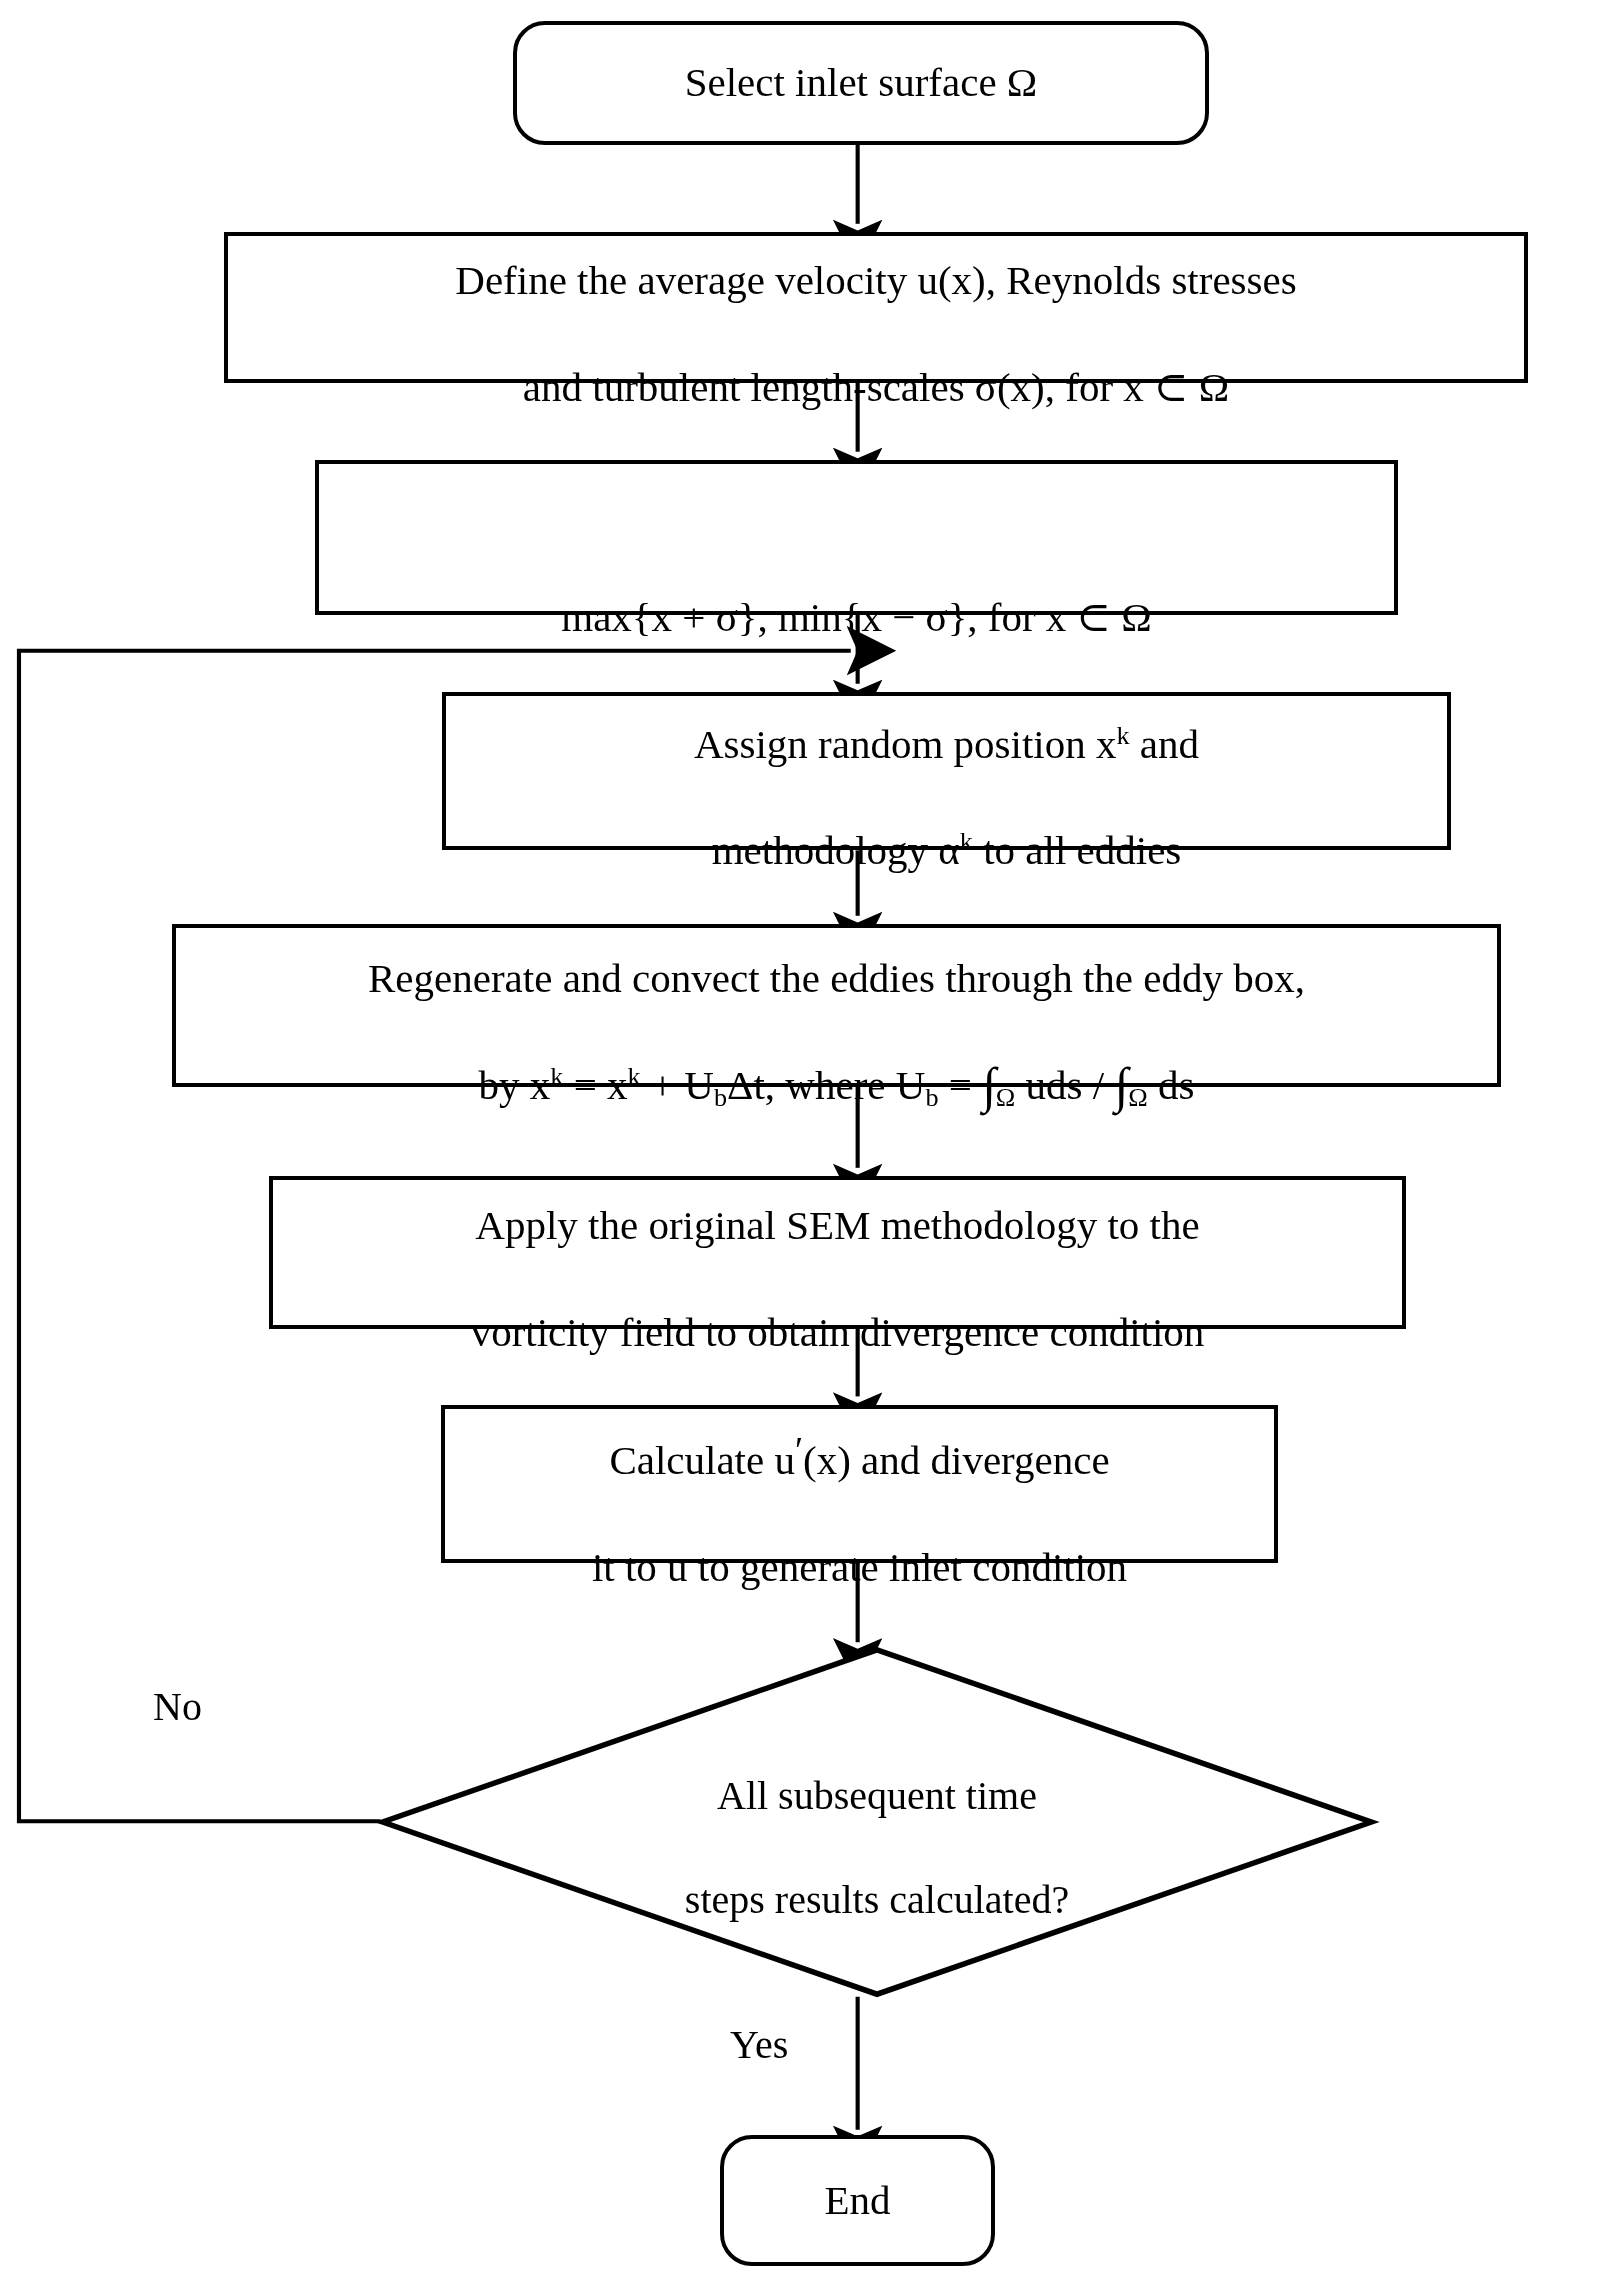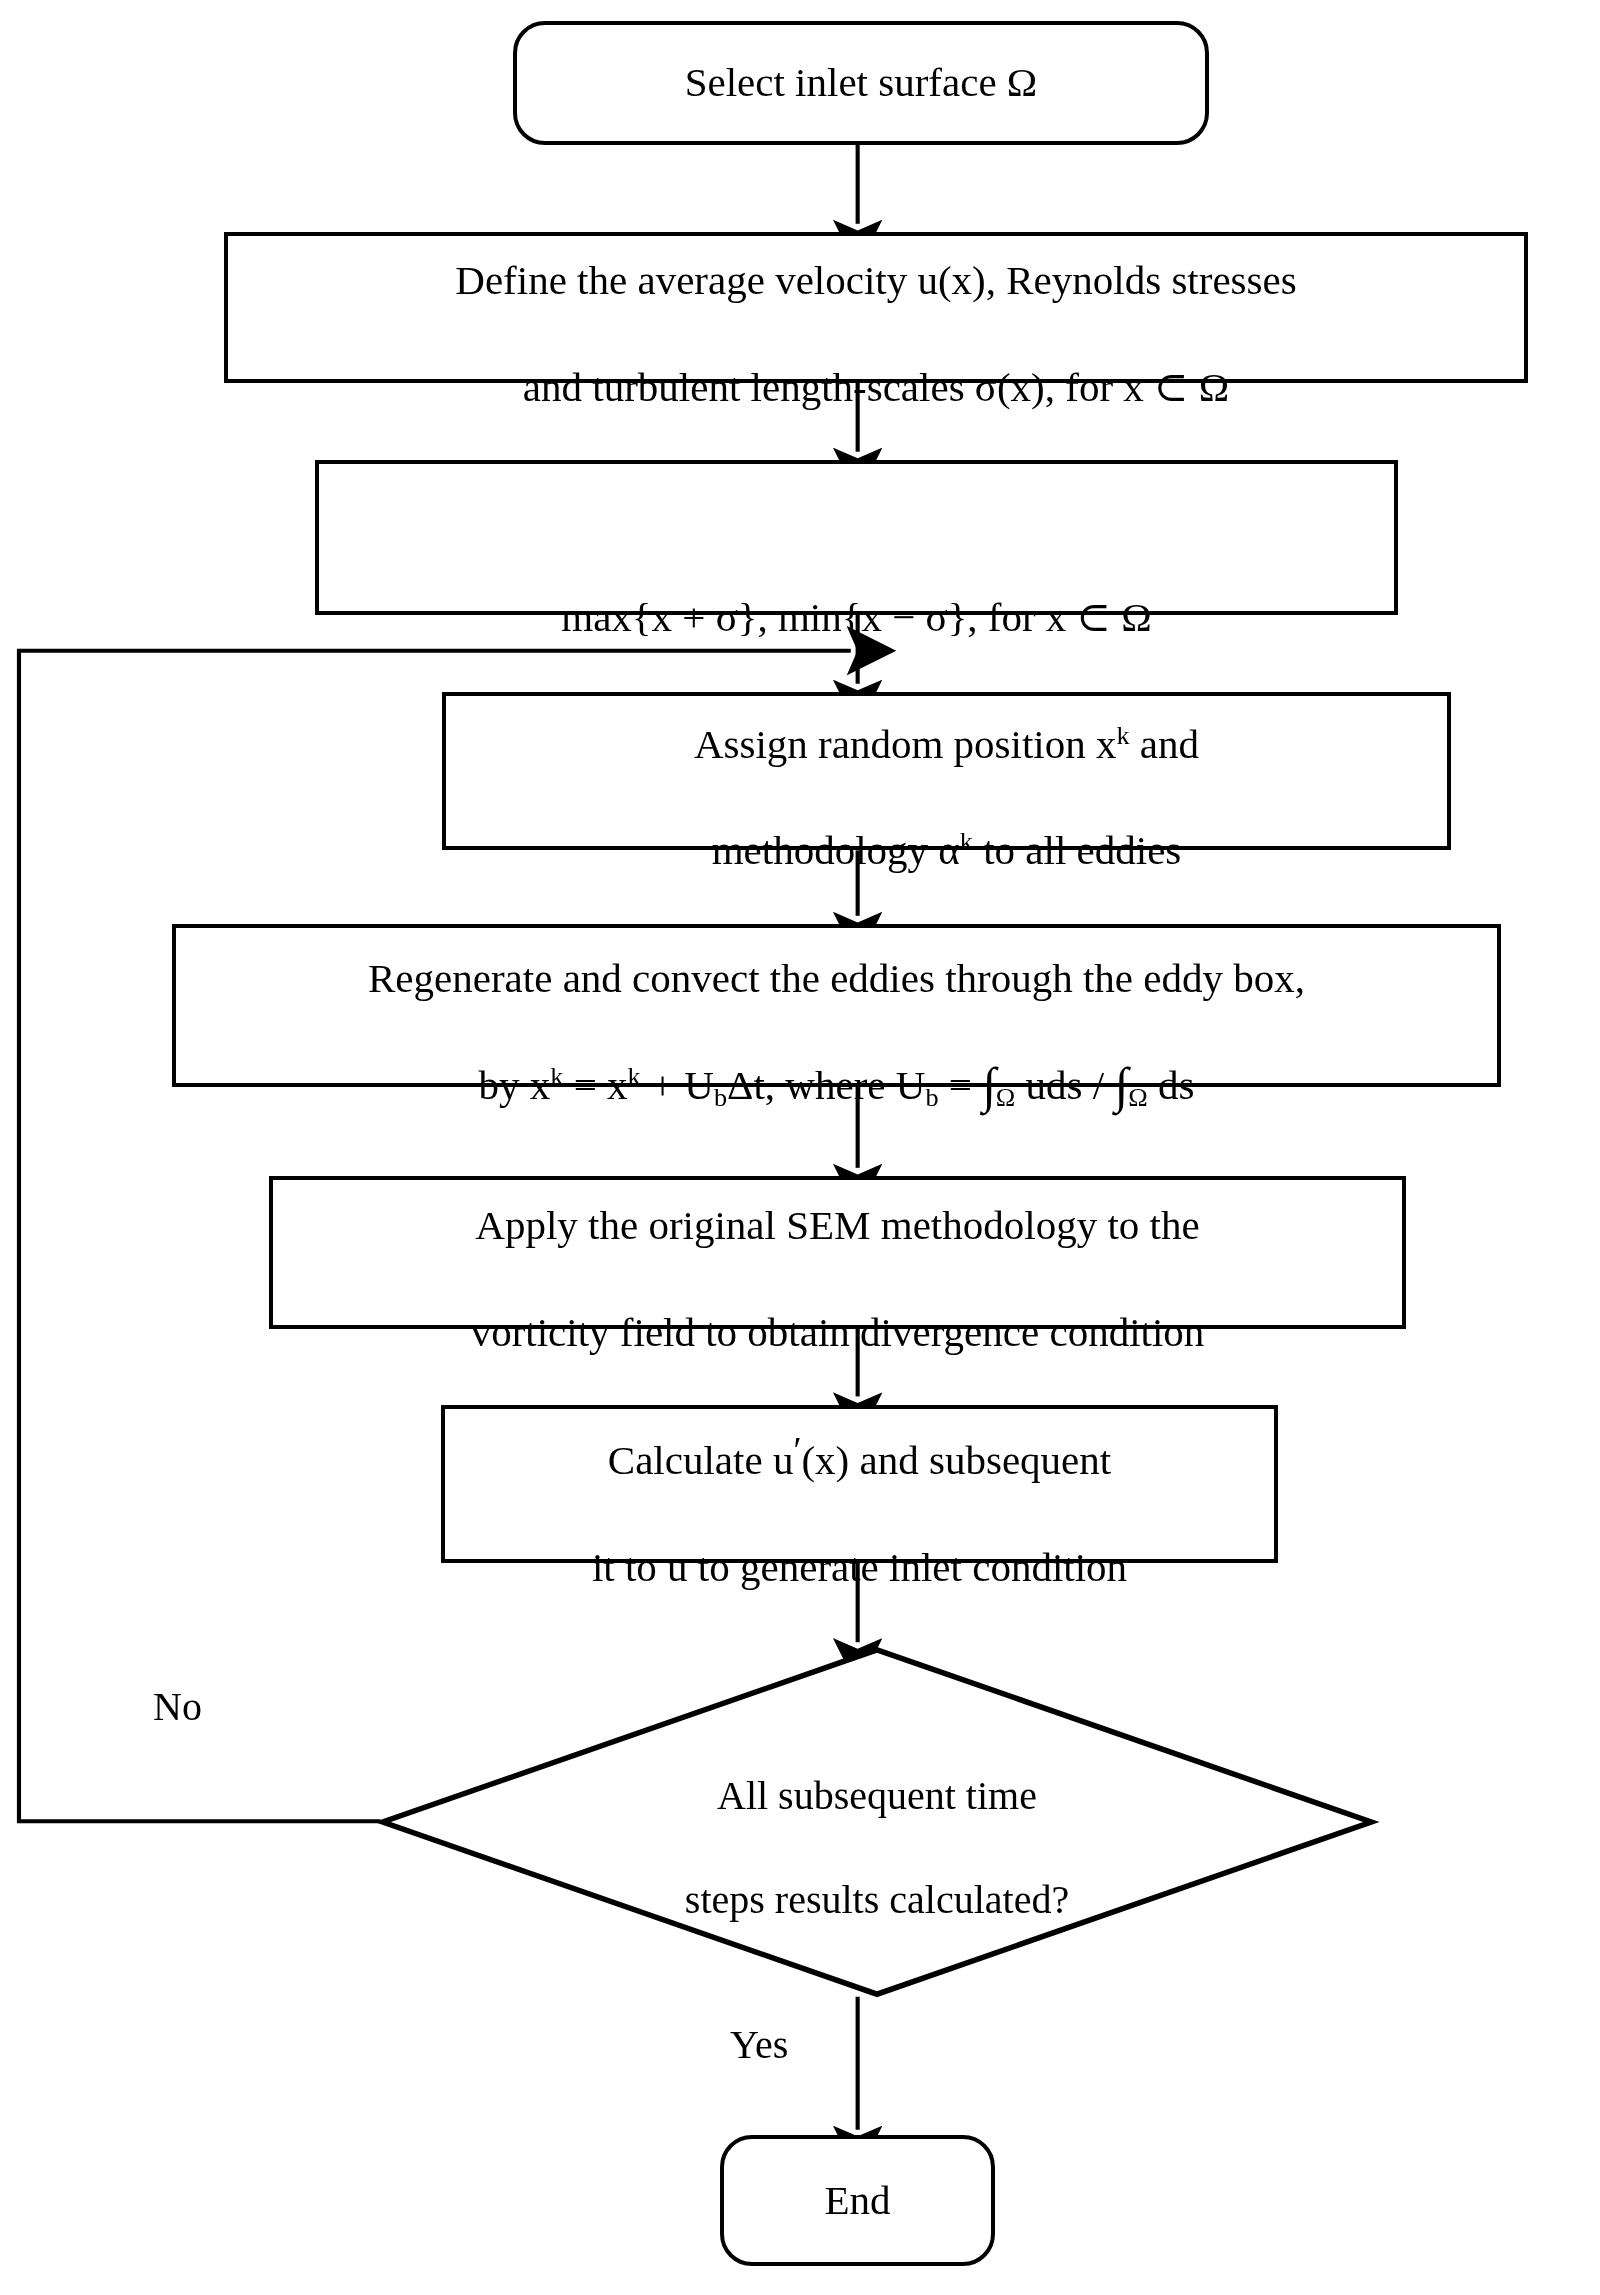--- a/index.html
+++ b/index.html
@@ -161,21 +161,21 @@
 
   <div class="node" style="left:269px; top:1176px; width:1137px; height:153px;">
     <span class="txt">
       <span>Apply the original SEM methodology to the</span><br>
       <span>vorticity field to obtain divergence condition</span>
     </span>
   </div>
 
   <div class="node" style="left:441px; top:1405px; width:837px; height:158px;">
     <span class="txt">
-      <span>Calculate u</span><span class="prime">′</span><span>(x) and subsequent</span><br>
+      <span>Calculate u</span><span class="prime">′</span><span>(x) and divergence</span><br>
       <span>it to u to generate inlet condition</span>
     </span>
   </div>
 
   <div class="diamond-wrap" style="left:380px; top:1647px; width:994px; height:350px;">
     <svg width="994" height="350" viewBox="0 0 1443 508" xmlns="http://www.w3.org/2000/svg">
       <polygon points="721.5,4 1439,254 721.5,504 4,254" fill="#ffffff" stroke="#000000" stroke-width="8"></polygon>
     </svg>
     <div class="diamond-label">
       <span>

